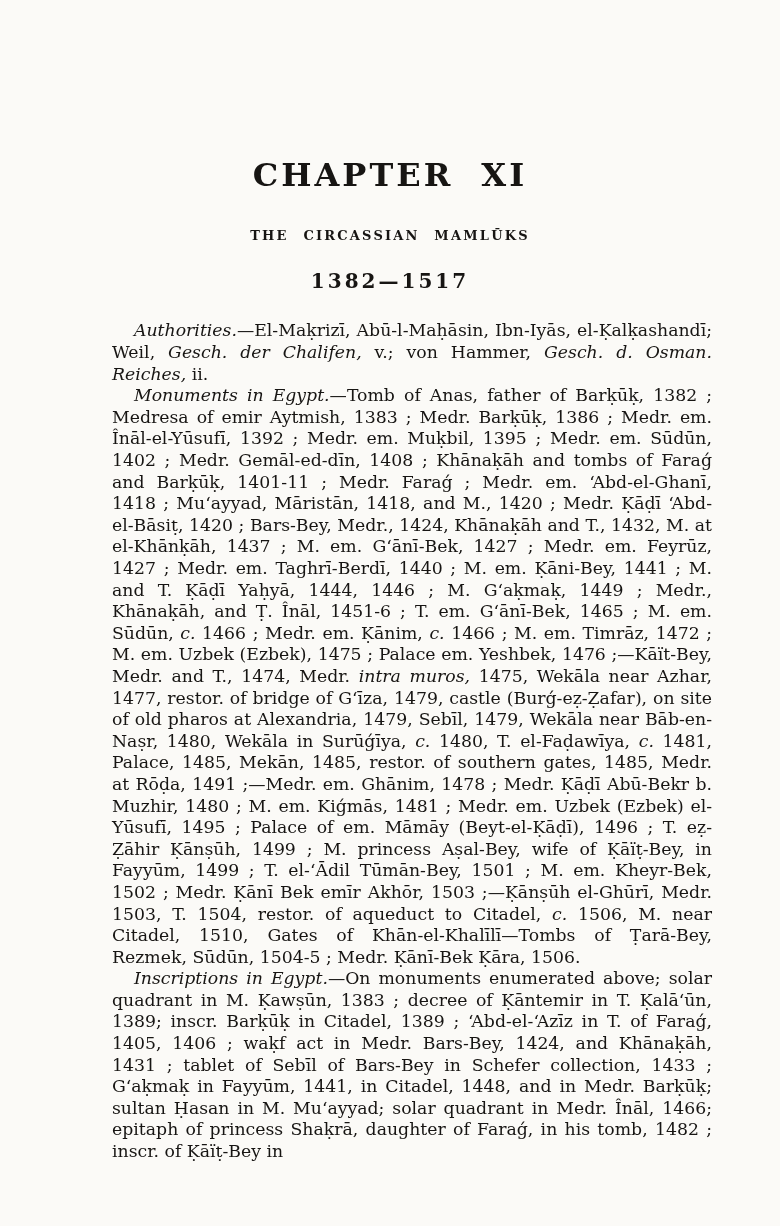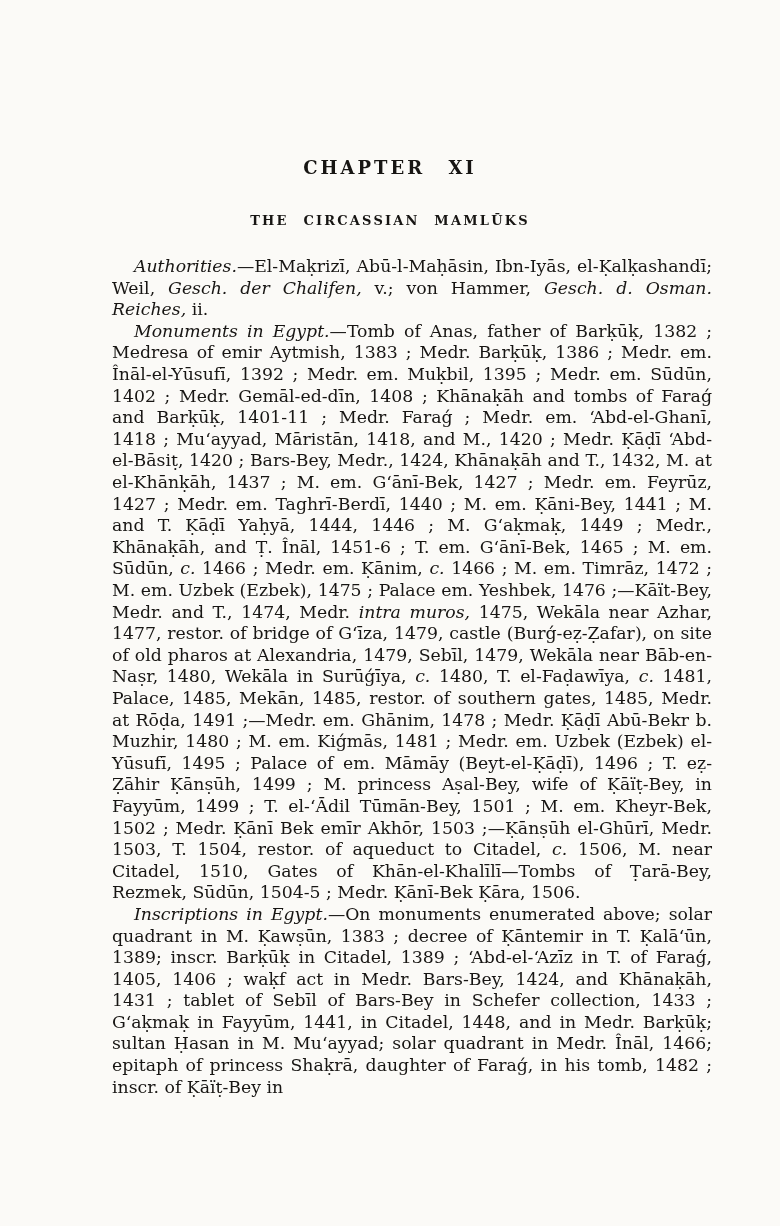--- a/index.html
+++ b/index.html
@@ -16,21 +16,21 @@
   }
   .page {
     position: relative;
     width: 780px;
     height: 1226px;
   }
   .chapter-title {
     margin: 0;
     padding-top: 158px;
     text-align: center;
-    font-size: 18px;
+    font-size: 32px;
     font-weight: bold;
     letter-spacing: 3px;
     word-spacing: 14px;
     line-height: 1.1;
   }
   .chapter-subtitle {
     margin: 36px 0 0 0;
     text-align: center;
     font-size: 13px;
     font-weight: bold;
@@ -60,18 +60,19 @@
   .it {
     font-style: italic;
   }
 </style>
 </head>
 <body>
 
 <div class="page">
   <h1 class="chapter-title">CHAPTER XI</h1>
   <h2 class="chapter-subtitle">THE CIRCASSIAN MAMLŪKS</h2>
+  <div class="date-range">1382—1517</div>
   <div class="body-text">
       <p><span class="it">Authorities.</span><span>—El-Maḳrizī, Abū-l-Maḥāsin, Ibn-Iyās, el-Ḳalḳashandī; Weil, </span><span class="it">Gesch. der Chalifen,</span><span> v.; von Hammer, </span><span class="it">Gesch. d. Osman. Reiches,</span><span> ii.</span></p>
       <p><span class="it">Monuments in Egypt.</span><span>—Tomb of Anas, father of Barḳūḳ, 1382&nbsp;; Medresa of emir Aytmish, 1383&nbsp;; Medr. Barḳūḳ, 1386&nbsp;; Medr. em. Înāl-el-Yūsufī, 1392&nbsp;; Medr. em. Muḳbil, 1395&nbsp;; Medr. em. Sūdūn, 1402&nbsp;; Medr. Gemāl-ed-dīn, 1408&nbsp;; Khānaḳāh and tombs of Faraǵ and Barḳūḳ, 1401-11&nbsp;; Medr. Faraǵ&nbsp;; Medr. em. ʻAbd-el-Ghanī, 1418&nbsp;; Muʻayyad, Māristān, 1418, and M., 1420&nbsp;; Medr. Ḳāḍī ʻAbd-el-Bāsiṭ, 1420&nbsp;; Bars-Bey, Medr., 1424, Khānaḳāh and T., 1432, M. at el-Khānḳāh, 1437&nbsp;; M. em. Gʻānī-Bek, 1427&nbsp;; Medr. em. Feyrūz, 1427&nbsp;; Medr. em. Taghrī-Berdī, 1440&nbsp;; M. em. Ḳāni-Bey, 1441&nbsp;; M. and T. Ḳāḍī Yaḥyā, 1444, 1446&nbsp;; M. Gʻaḳmaḳ, 1449&nbsp;; Medr., Khānaḳāh, and Ṭ. Înāl, 1451-6&nbsp;; T. em. Gʻānī-Bek, 1465&nbsp;; M. em. Sūdūn, </span><span class="it">c.</span><span> 1466&nbsp;; Medr. em. Ḳānim, </span><span class="it">c.</span><span> 1466&nbsp;; M. em. Timrāz, 1472&nbsp;; M. em. Uzbek (Ezbek), 1475&nbsp;; Palace em. Yeshbek, 1476&nbsp;;—Kāït-Bey, Medr. and T., 1474, Medr. </span><span class="it">intra muros,</span><span> 1475, Wekāla near Azhar, 1477, restor. of bridge of Gʻīza, 1479, castle (Burǵ-eẓ-Ẓafar), on site of old pharos at Alexandria, 1479, Sebīl, 1479, Wekāla near Bāb-en-Naṣr, 1480, Wekāla in Surūǵīya, </span><span class="it">c.</span><span> 1480, T. el-Faḍawīya, </span><span class="it">c.</span><span> 1481, Palace, 1485, Mekān, 1485, restor. of southern gates, 1485, Medr. at Rōḍa, 1491&nbsp;;—Medr. em. Ghānim, 1478&nbsp;; Medr. Ḳāḍī Abū-Bekr b. Muzhir, 1480&nbsp;; M. em. Kiǵmās, 1481&nbsp;; Medr. em. Uzbek (Ezbek) el-Yūsufī, 1495&nbsp;; Palace of em. Māmāy (Beyt-el-Ḳāḍī), 1496&nbsp;; T. eẓ-Ẓāhir Ḳānṣūh, 1499&nbsp;; M. princess Aṣal-Bey, wife of Ḳāïṭ-Bey, in Fayyūm, 1499&nbsp;; T. el-ʻĀdil Tūmān-Bey, 1501&nbsp;; M. em. Kheyr-Bek, 1502&nbsp;; Medr. Ḳānī Bek emīr Akhōr, 1503&nbsp;;—Ḳānṣūh el-Ghūrī, Medr. 1503, T. 1504, restor. of aqueduct to Citadel, </span><span class="it">c.</span><span> 1506, M. near Citadel, 1510, Gates of Khān-el-Khalīlī—Tombs of Ṭarā-Bey, Rezmek, Sūdūn, 1504-5&nbsp;; Medr. Ḳānī-Bek Ḳāra, 1506.</span></p>
       <p><span class="it">Inscriptions in Egypt.</span><span>—On monuments enumerated above; solar quadrant in M. Ḳawṣūn, 1383&nbsp;; decree of Ḳāntemir in T. Ḳalāʻūn, 1389; inscr. Barḳūḳ in Citadel, 1389&nbsp;; ʻAbd-el-ʻAzīz in T. of Faraǵ, 1405, 1406&nbsp;; waḳf act in Medr. Bars-Bey, 1424, and Khānaḳāh, 1431&nbsp;; tablet of Sebīl of Bars-Bey in Schefer collection, 1433&nbsp;; Gʻaḳmaḳ in Fayyūm, 1441, in Citadel, 1448, and in Medr. Barḳūḳ; sultan Ḥasan in M. Muʻayyad; solar quadrant in Medr. Înāl, 1466; epitaph of princess Shaḳrā, daughter of Faraǵ, in his tomb, 1482&nbsp;; inscr. of Ḳāïṭ-Bey in</span></p>
     </div>
 </div>
 
 </body></html>

